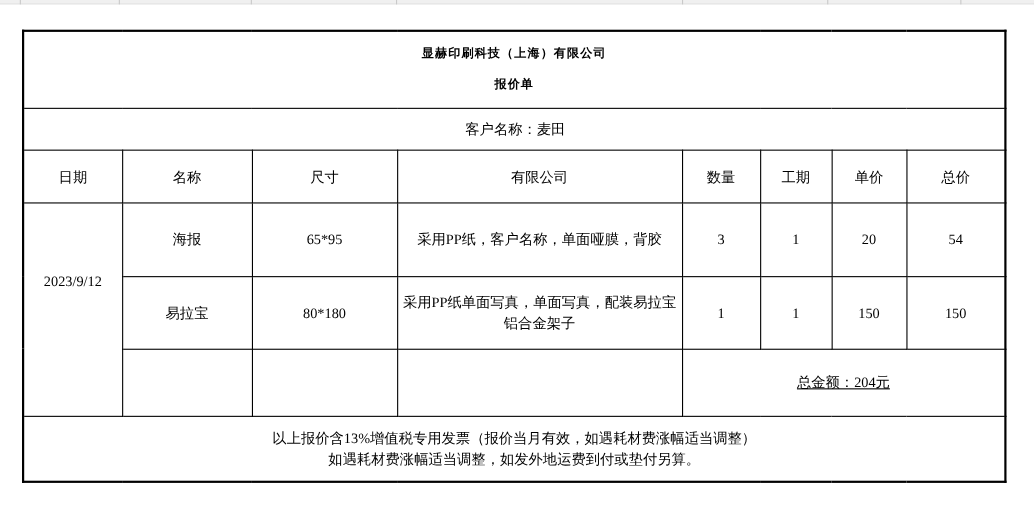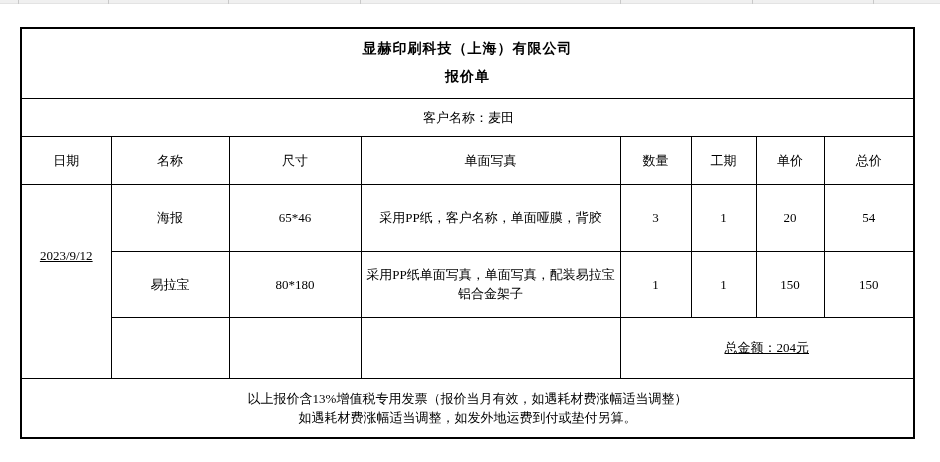--- a/index.html
+++ b/index.html
@@ -35,27 +35,27 @@
   }
   tr.title-row    { height:70px; }
   tr.customer-row { height:38px; }
   tr.header-row   { height:48px; }
   tr.item-row-1   { height:67px; }
   tr.item-row-2   { height:66px; }
   tr.total-row    { height:61px; }
   tr.footer-row   { height:60px; }
 
   .title-cell { vertical-align:middle; }
-  .title-line { font-weight:bold; font-size:14px; line-height:28px; letter-spacing:1px; }
+  .title-line { font-weight:bold; font-size:11px; line-height:28px; letter-spacing:1px; }
 
   .customer-cell { text-align:left; padding-left:2px; font-size:13px; }
 
   .header-cell { font-size:13px; }
 
-  .date-cell { font-size:14px; padding-bottom:52px;text-decoration:underline; } 
+  .date-cell { font-size:14px; padding-bottom:52px; } 
   .req-cell  { padding:2px 3px; }
   .num-cell  { font-size:13px; }
 
   .total-cell  { color:#ff0000; font-size:13px;text-decoration:underline; }
   .footer-cell { color:#ff0000; font-size:13px; line-height:21px;border-radius:29px; }
 </style>
 </head>
 <body>
 
 <div class="top-strip">
@@ -89,31 +89,31 @@
   </tr>
 
   <tr class="customer-row">
     <td colspan="8" class="customer-cell">客户名称：麦田</td>
   </tr>
 
   <tr class="header-row">
     <td class="header-cell">日期</td>
     <td class="header-cell">名称</td>
     <td class="header-cell">尺寸</td>
-    <td class="header-cell">单面写真</td>
+    <td class="header-cell">有限公司</td>
     <td class="header-cell">数量</td>
     <td class="header-cell">工期</td>
     <td class="header-cell">单价</td>
     <td class="header-cell">总价</td>
   </tr>
 
   <tr class="item-row-1">
     <td rowspan="3" class="date-cell">2023/9/12</td>
     <td>海报</td>
-    <td>65*46</td>
+    <td>65*95</td>
     <td class="req-cell">采用PP纸，客户名称，单面哑膜，背胶</td>
     <td class="num-cell">3</td>
     <td class="num-cell">1</td>
     <td class="num-cell">20</td>
     <td class="num-cell">54</td>
   </tr>
 
   <tr class="item-row-2">
     <td>易拉宝</td>
     <td>80*180</td>

